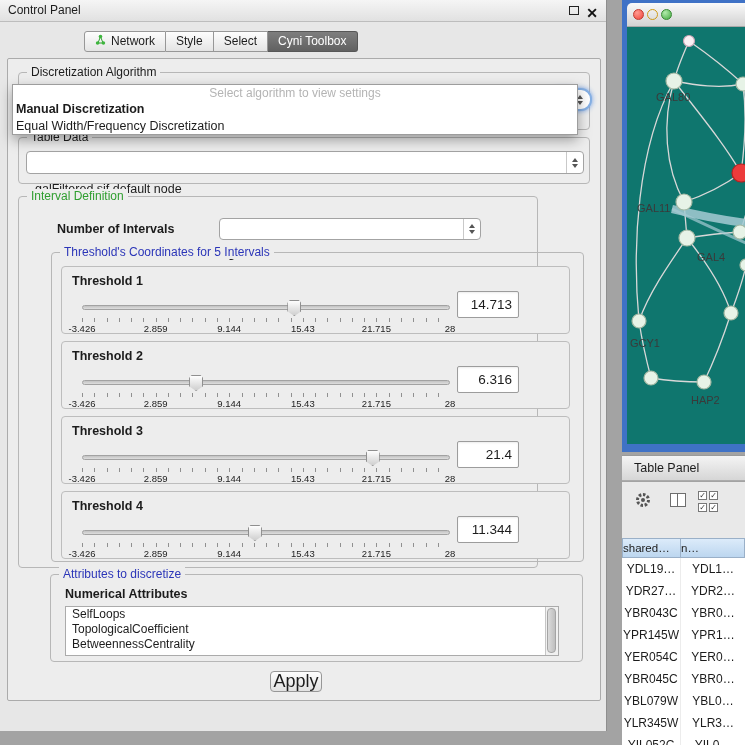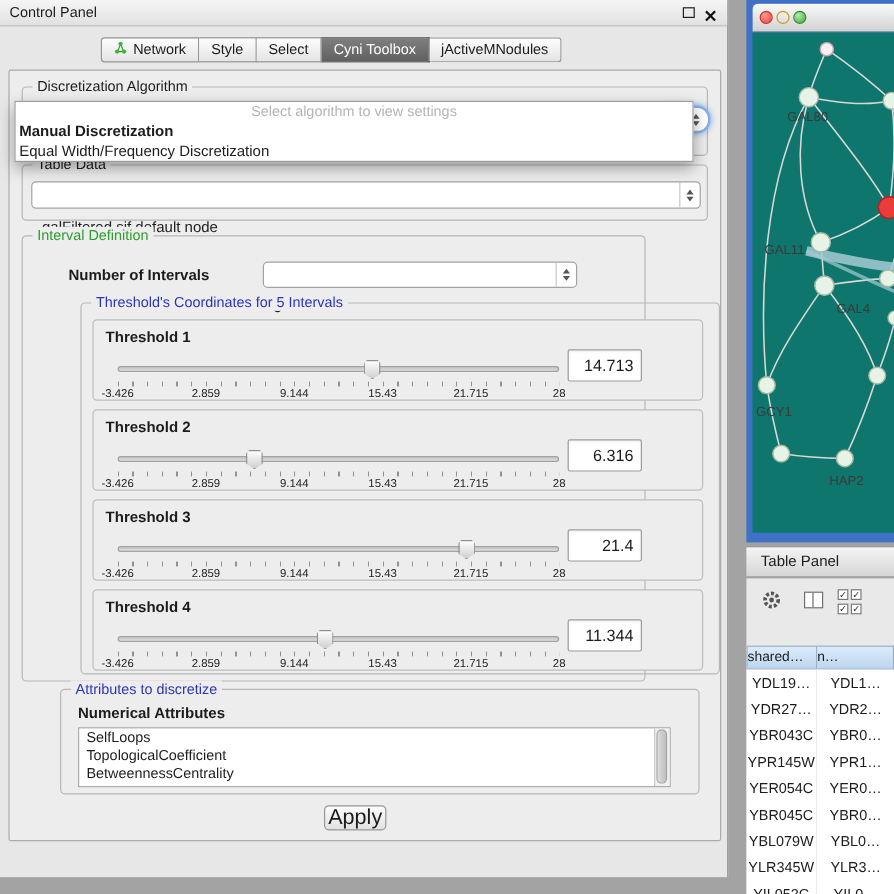--- a/index.html
+++ b/index.html
@@ -42,21 +42,21 @@
   .tri-up{width:0;height:0;border-left:3.5px solid transparent;border-right:3.5px solid transparent;border-bottom:4.5px solid #555;}
   .tri-down{width:0;height:0;border-left:3.5px solid transparent;border-right:3.5px solid transparent;border-top:4.5px solid #555;}
 
   #tabledata-group{left:10px;top:78px;width:572px;height:47px;}
   #tabledata-combo{left:7px;top:13px;width:558px;height:23px;}
 
   
   #interval-group{left:10px;top:137px;width:520px;height:372px;}
   #num-label{position:absolute;left:38px;top:25px;font-weight:bold;font-size:12.5px;}
   #num-combo{left:200px;top:21px;width:262px;height:22px;}
-  #thresh-group{position:absolute;left:32px;top:55px;width:533px;height:310px;border:1px solid #b7b7b7;border-radius:4px;margin-left:16px;}
+  #thresh-group{position:absolute;left:32px;top:55px;width:533px;height:310px;border:1px solid #b7b7b7;border-radius:4px;}
   #threshold-list{position:absolute;left:9px;top:13px;width:509px;}
   .threshold-panel{position:relative;width:509px;height:68px;border:1px solid #bdbdbd;border-radius:4px;margin-bottom:7px;background:#ededed;}
   .th-label{position:absolute;left:10px;top:7px;font-weight:bold;font-size:12.5px;}
   .th-value{position:absolute;right:50px;top:24px;width:62px;height:27px;background:#fff;border:1px solid #9c9c9c;border-radius:2px;font-size:13.5px;line-height:25px;text-align:right;padding-right:6px;box-shadow:inset 0 1px 2px rgba(0,0,0,.08);}
   .slider{position:absolute;left:20px;top:32px;width:368px;height:34px;}
   .slider-track{position:absolute;left:0;right:0;top:6px;height:5px;background:linear-gradient(#c2c2c2,#dedede);border:1px solid #a2a2a2;border-radius:3px;}
   .slider-thumb{position:absolute;top:1px;width:14px;height:16px;background:linear-gradient(#fefefe,#cfcfcf);border:1px solid #8f8f8f;clip-path:polygon(50% 100%,0 70%,0 18%,18% 0,82% 0,100% 18%,100% 70%);}
   .slider-ticks{position:absolute;left:0;right:0;top:19px;height:4px;background:repeating-linear-gradient(90deg,#909090 0 1px,transparent 1px 12.27px);}
   .slider-scale{position:absolute;left:0;right:0;top:24px;height:11px;}
   .scale-label{position:absolute;transform:translateX(-50%);font-size:9.5px;color:#222;white-space:nowrap;}
@@ -124,23 +124,20 @@
       <span>Network</span>
     </div>
     <div class="seg">
         <span>Style</span>
       </div>
     <div class="seg">
         <span>Select</span>
       </div>
     <div class="seg selected">
         <span>Cyni Toolbox</span>
-      </div>
-    <div class="seg">
-        <span>jActiveMNodules</span>
       </div>
   </div>
 
   <div id="content">
 
     <div class="group" id="algo-group">
       <span class="gtitle">Discretization Algorithm</span>
     </div>
     <div id="combo-fragment">
       <div class="arrows" style="position:absolute;right:4px;top:0;bottom:0;width:12px;border:none;display:flex;flex-direction:column;align-items:center;justify-content:center;gap:2px;">

